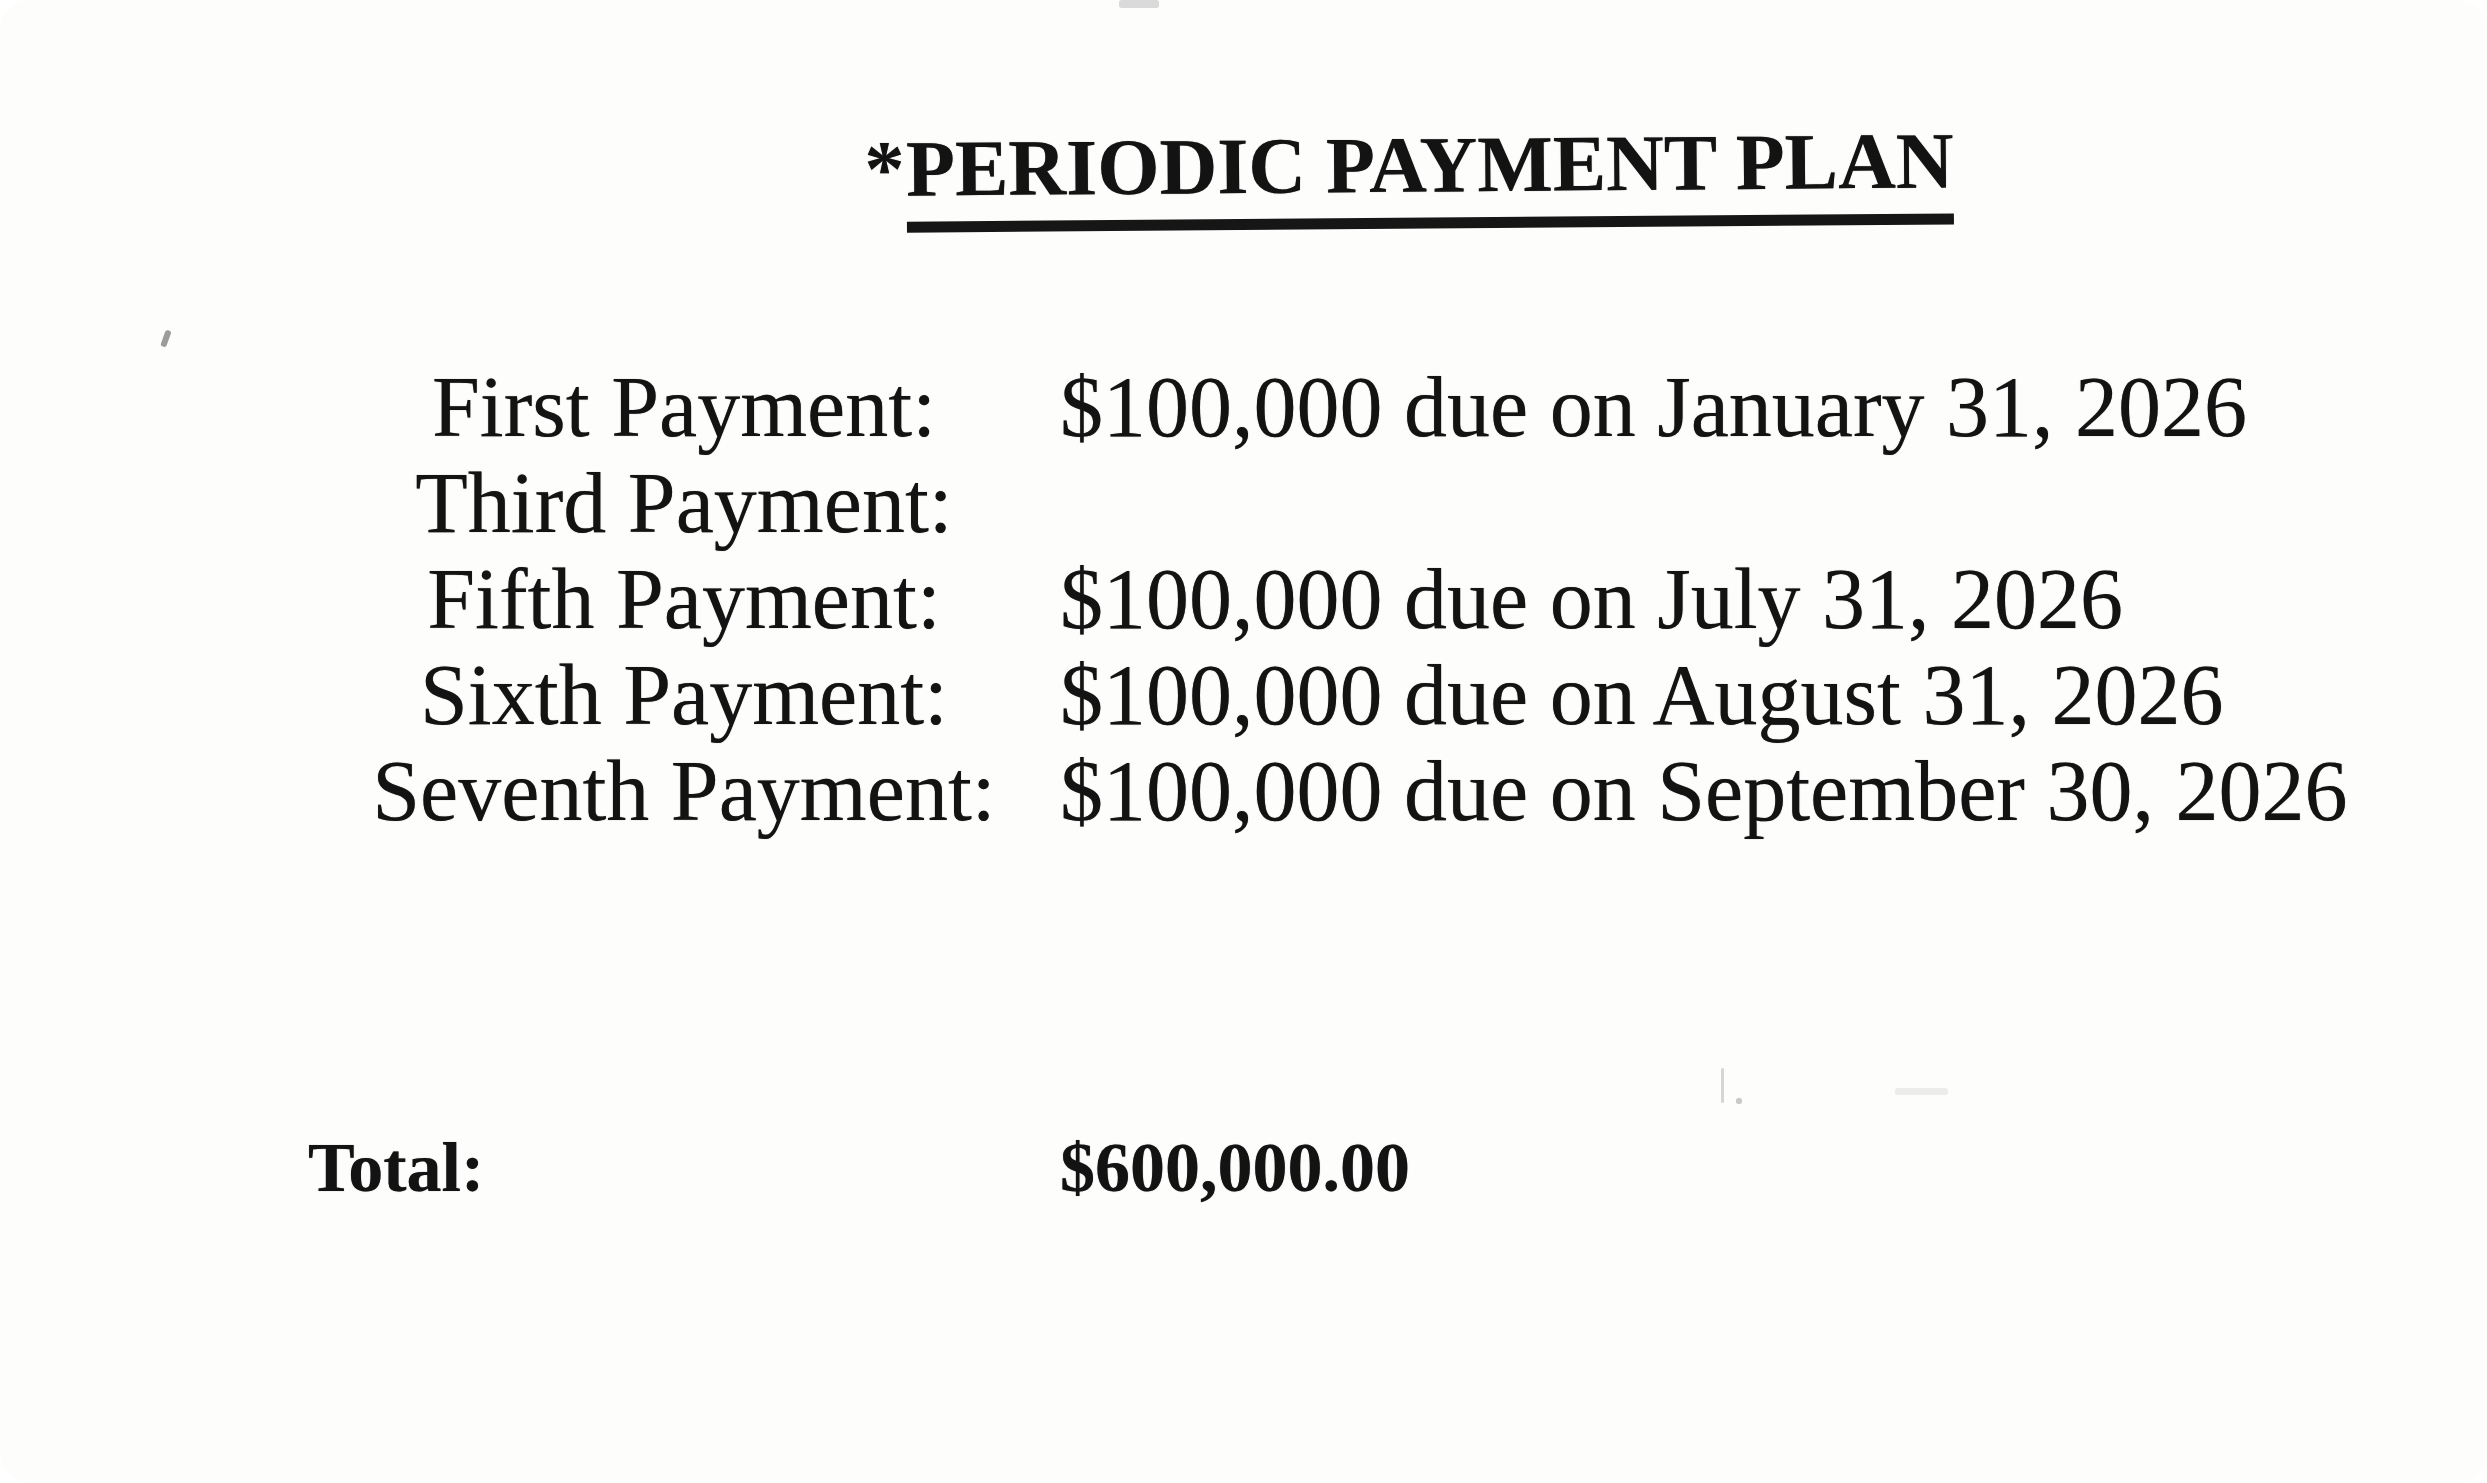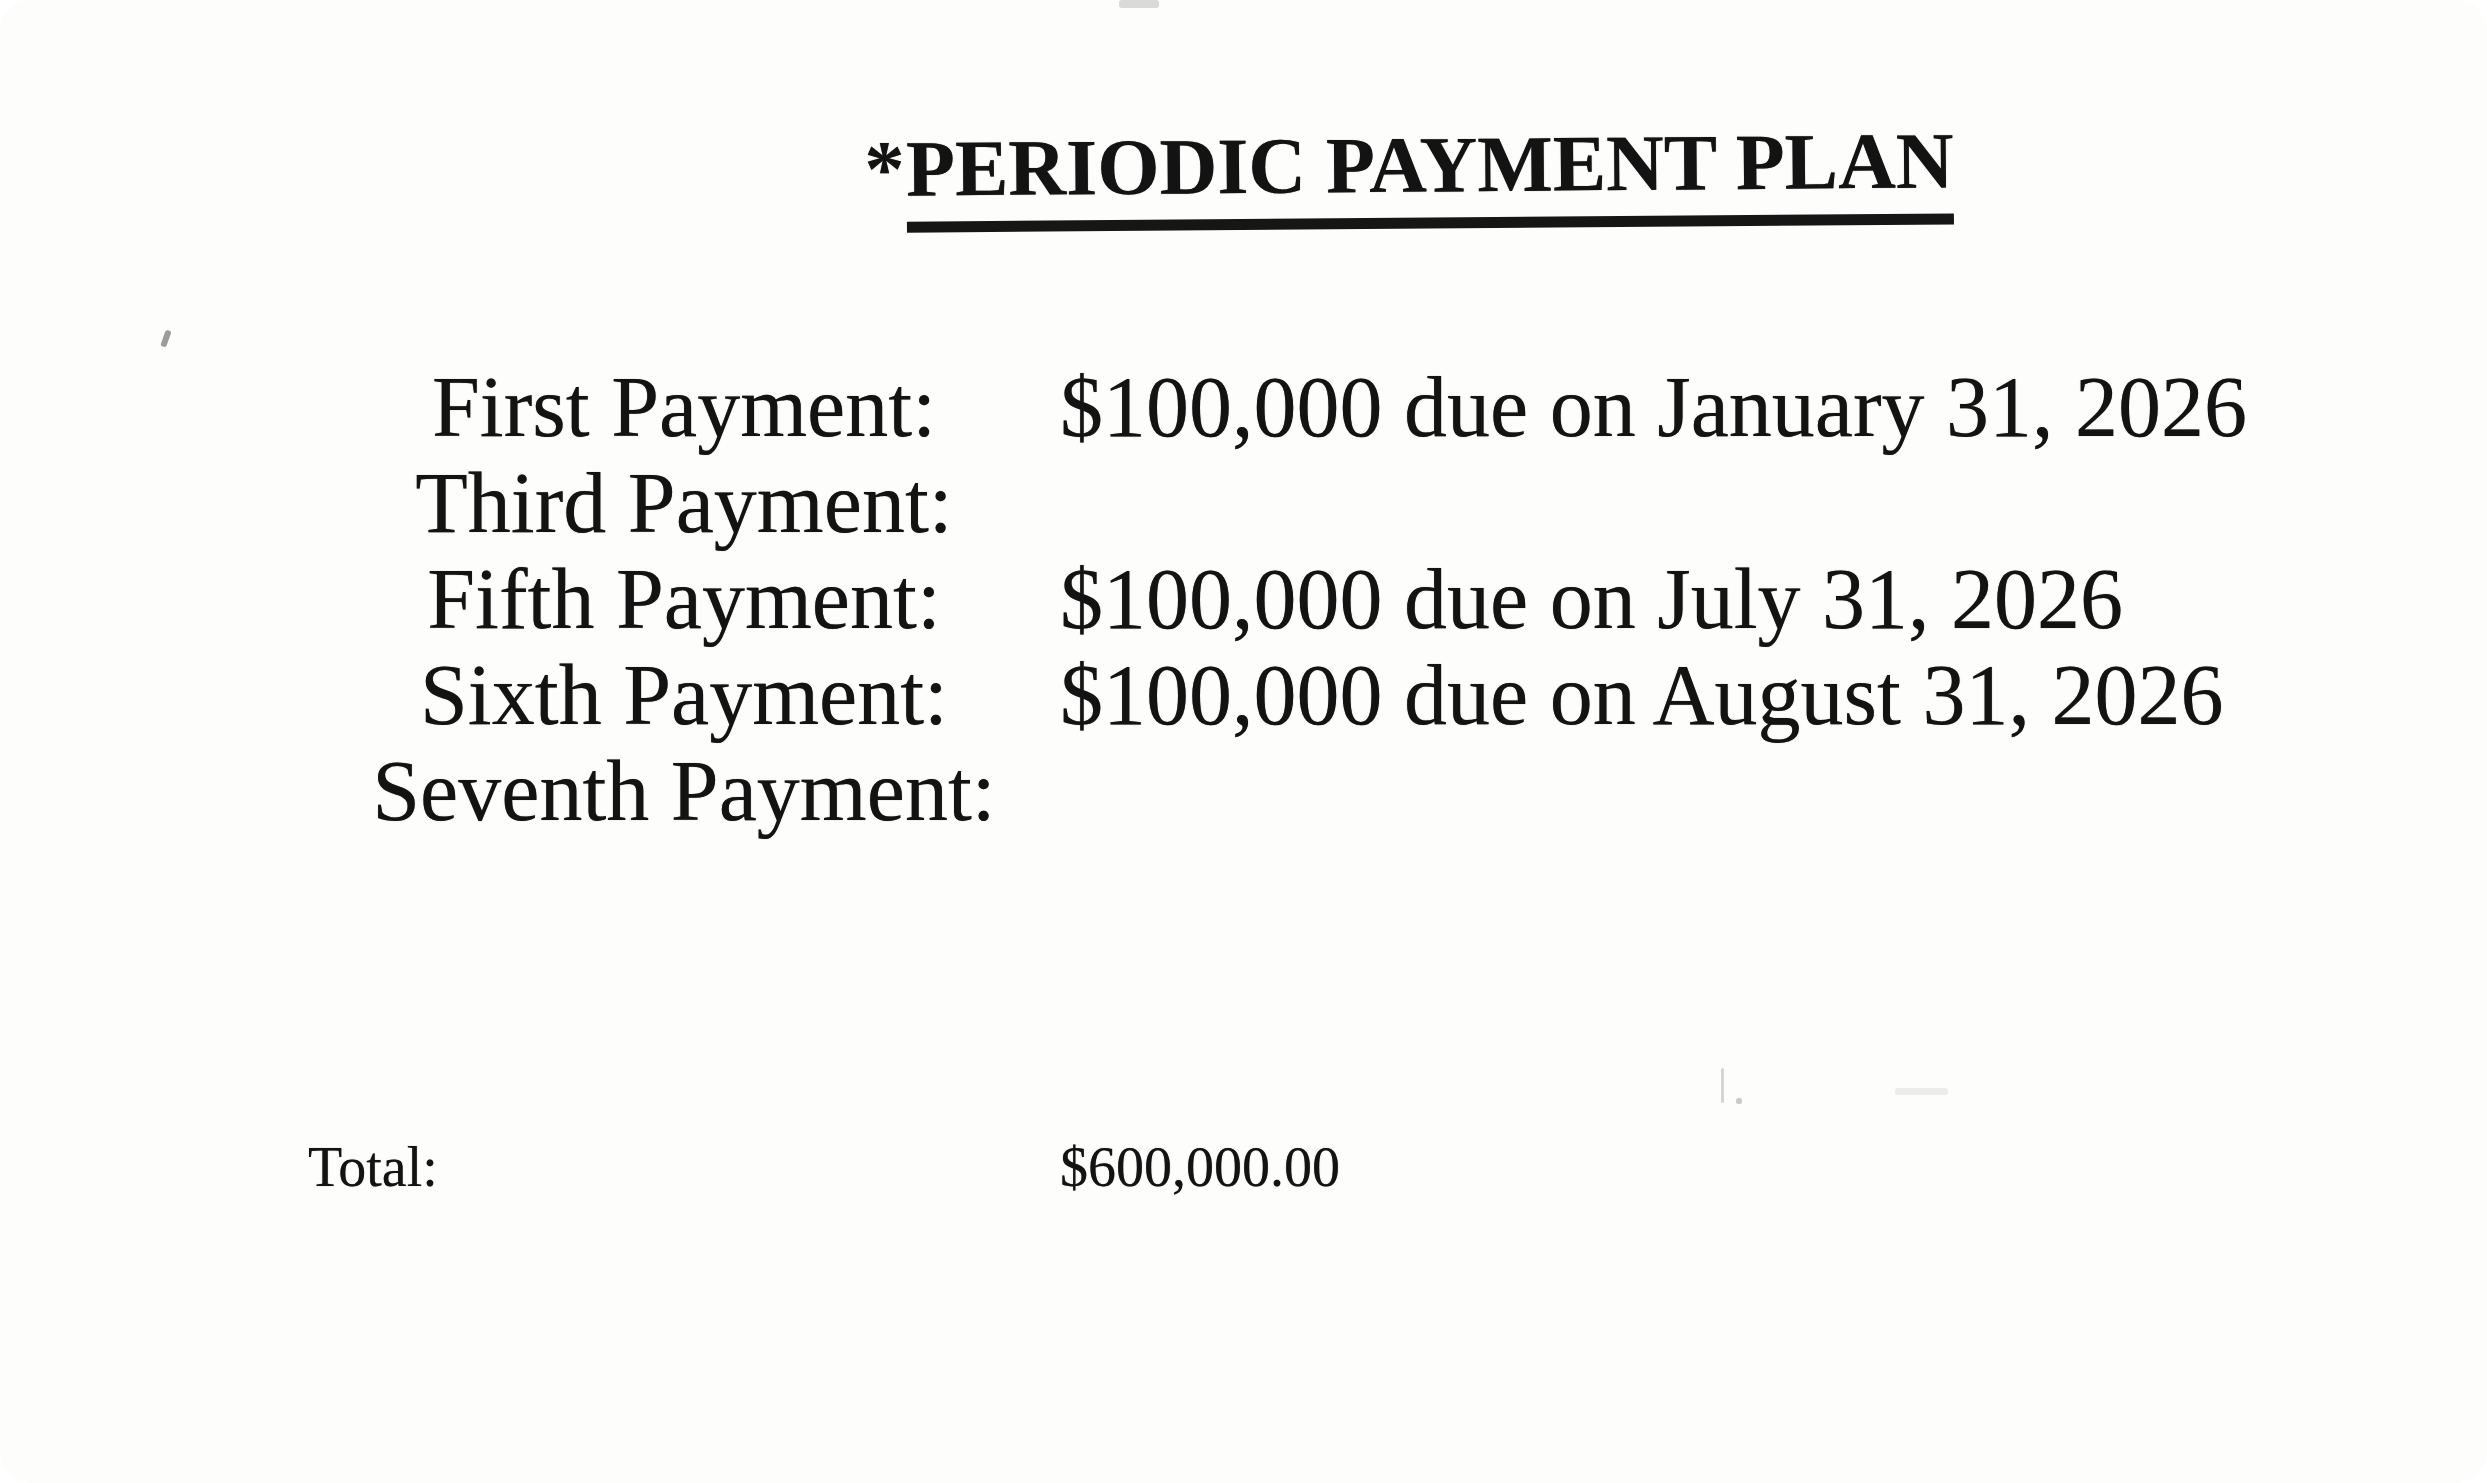--- a/index.html
+++ b/index.html
@@ -59,23 +59,23 @@
   .row .label {
     width: 752px;
     flex: 0 0 752px;
   }
   
   .total-row {
     position: absolute;
     left: 308px;
     top: 1118px;
     display: flex;
-    font-size: 56px;
+    font-size: 70px;
     line-height: 99px;
-    font-weight: 400;
+    font-weight: 700;
     white-space: nowrap;
   }
   .total-row .label {
     width: 752px;
     flex: 0 0 752px;
   }
   
   .artifact {
     position: absolute;
     background: #8a8a8a;
@@ -131,20 +131,21 @@
     <div class="row">
       <span class="label">Fifth Payment:</span>
       <span class="value">$100,000 due on July 31, 2026</span>
     </div>
     <div class="row">
       <span class="label">Sixth Payment:</span>
       <span class="value">$100,000 due on August 31, 2026</span>
     </div>
     <div class="row">
       <span class="label">Seventh Payment:</span>
+      <span class="value">$100,000 due on September 30, 2026</span>
     </div>
   </div>
 
   <div class="total-row">
     <span class="label">Total:</span>
     <span class="value">$600,000.00</span>
   </div>
 
   <div class="artifact speck"></div>
   <div class="artifact top-smudge"></div>

